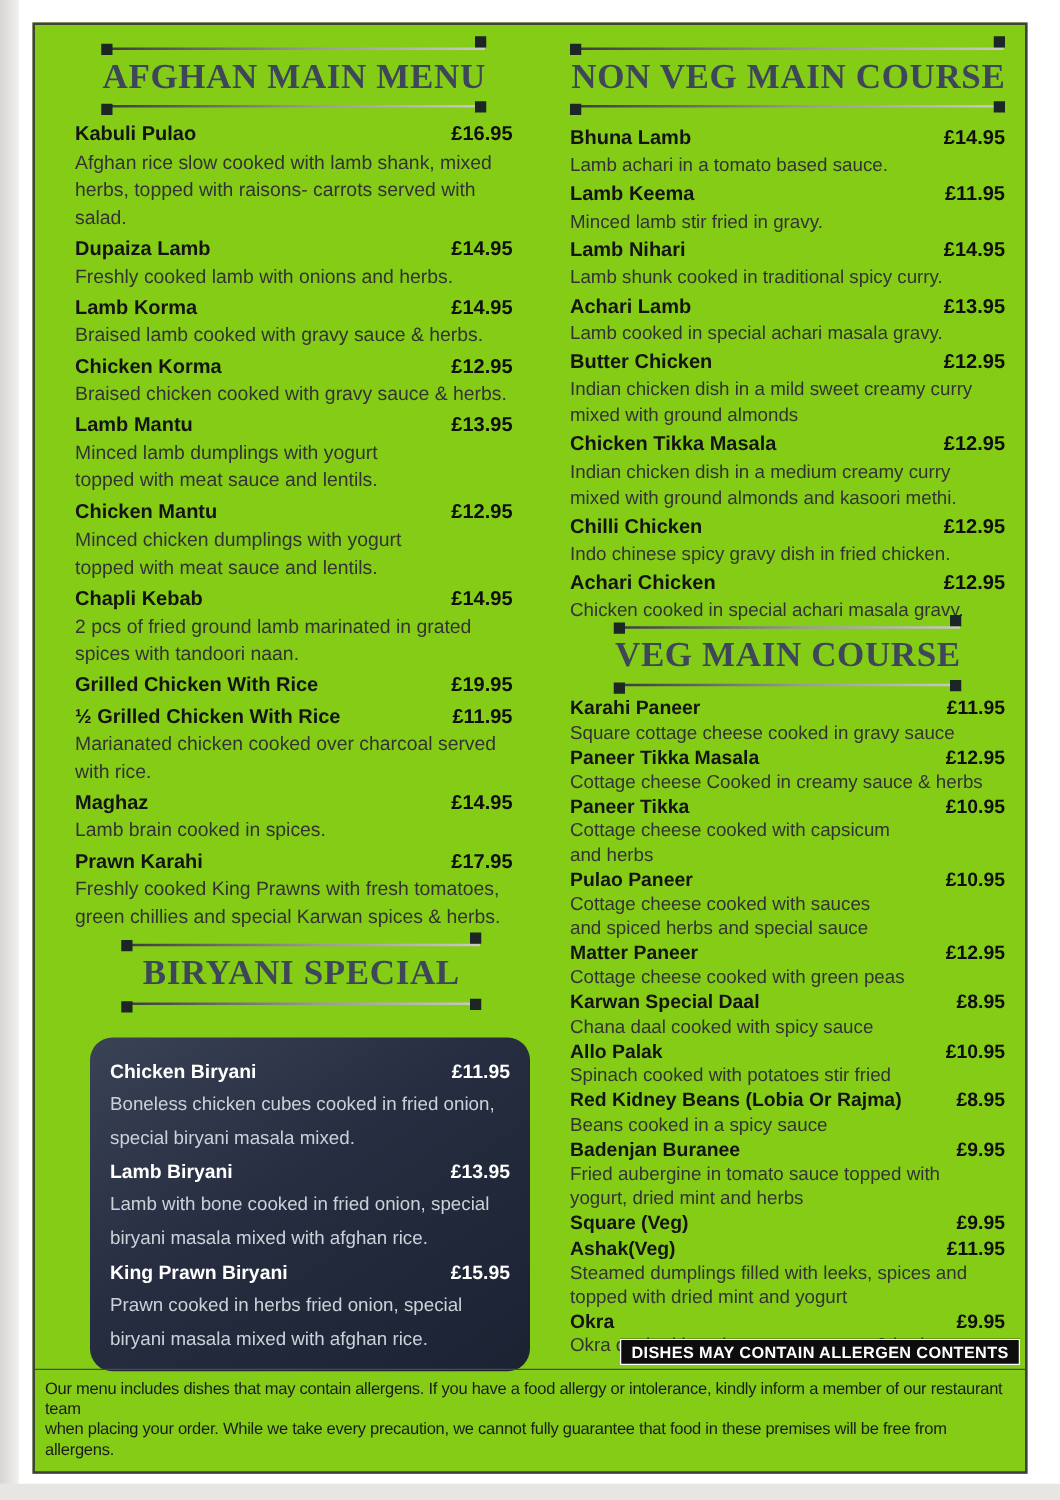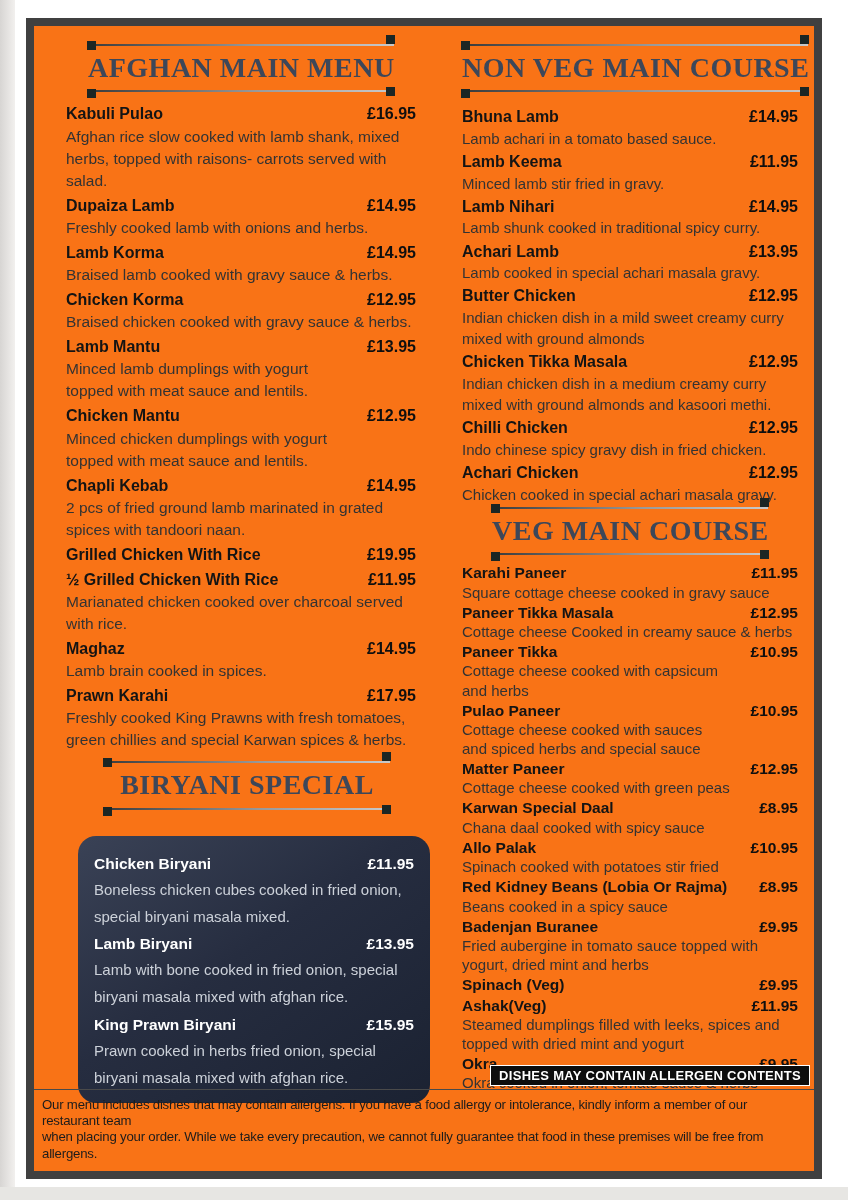--- a/index.html
+++ b/index.html
@@ -6,21 +6,21 @@
   body{
     width:848px;height:1200px;position:relative;background:#ffffff;
     font-family:"Liberation Sans","DejaVu Sans",sans-serif;
     -webkit-font-smoothing:antialiased;overflow:hidden;
   }
   .edge-left{position:absolute;left:0;top:0;bottom:0;width:15px;
     background:linear-gradient(to right,#d7d5d3,#f2f0ee);z-index:0;}
   .edge-bottom{position:absolute;left:0;right:0;bottom:0;height:13px;background:#e7e6e3;z-index:0;}
   .page{
     position:absolute;left:26px;top:18px;right:26px;bottom:21px;
-    border:8px solid #404040;background:#f97316;z-index:1;
+    border:2px solid #404040;background:#84cc16;z-index:1;
   }
   .content{display:flex;padding:18px 16px 0 32px;gap:46px;}
   .col{min-width:0;}
   .col-left{width:350px;flex:0 0 350px;}
   .col-right{flex:1;}
 
   
   .sec-head{margin:0 auto;}
   .sec-head h2{
     font-family:"Liberation Serif","DejaVu Serif",serif;
@@ -391,21 +391,21 @@
               <div class="item-head">
                 <span class="item-name">Badenjan Buranee</span>
                 <span class="item-price">£9.95</span>
               </div>
               <div class="item-desc">Fried aubergine in tomato sauce topped with
 yogurt, dried mint and herbs</div>
             </div>
 
             <div class="item">
               <div class="item-head">
-                <span class="item-name">Spinach (Veg)</span>
+                <span class="item-name">Square (Veg)</span>
                 <span class="item-price">£9.95</span>
               </div>
             </div>
 
             <div class="item">
               <div class="item-head">
                 <span class="item-name">Ashak(Veg)</span>
                 <span class="item-price">£11.95</span>
               </div>
               <div class="item-desc">Steamed dumplings filled with leeks, spices and

